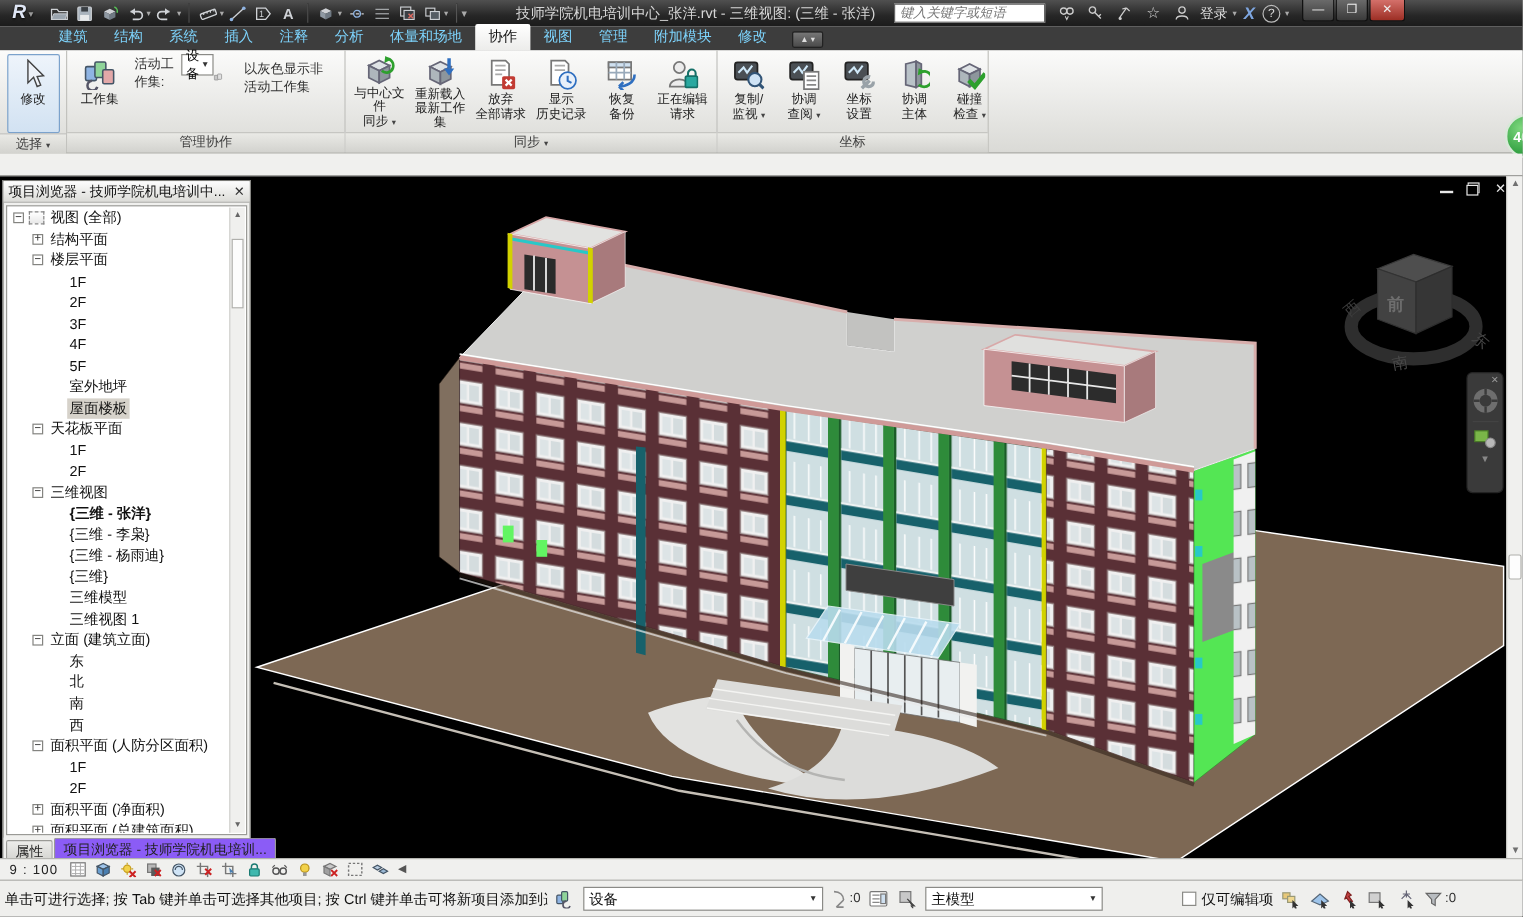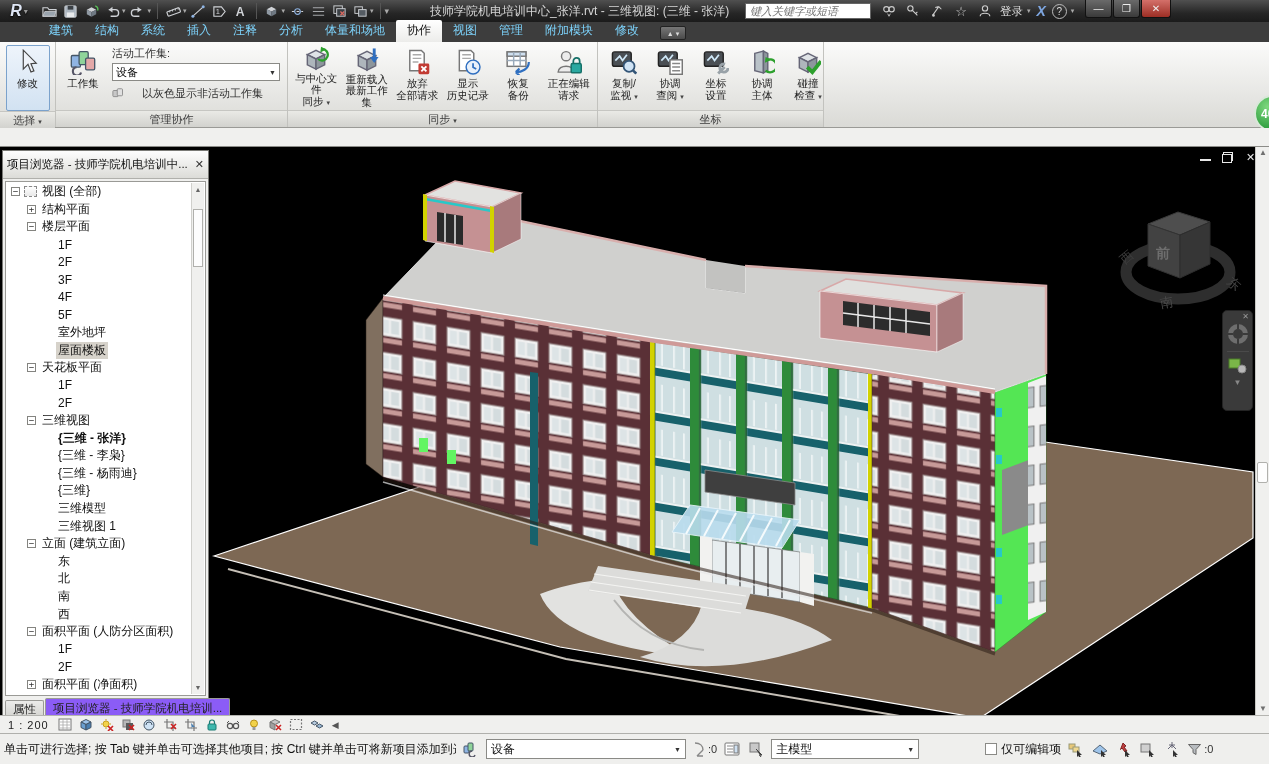--- a/index.html
+++ b/index.html
@@ -54,21 +54,21 @@
   .rpanel-footer { height:17px; font-size:11px; color:#3c3c3c; text-align:center;
     background:linear-gradient(#eaeae6,#d2d2ce); border-top:1px solid #c6c6c2; line-height:16px; }
   .bigbtn { width:54px; min-width:44px; height:64px; display:flex; flex-direction:column; align-items:center;
     font-size:10.5px; line-height:11.5px; color:#222; text-align:center; border:1px solid transparent; border-radius:2px; }
   .bigbtn .bicon { width:30px; height:32px; display:flex; align-items:center; justify-content:center; }
   .bigbtn .bicon svg { width:26px; height:26px; }
   .modify-btn { width:42px; height:66px; background:linear-gradient(#eef4fb,#d2e2f2);
     border:1px solid #7ba2cc; border-radius:2px; }
   .modify-btn .bicon svg { width:22px; height:26px; }
   .menu-arrow { font-size:7px; color:#444; }
-  .ws-col { display:flex; flex-direction:column; margin-left:4px; width:168px; }
+  .ws-col { display:flex; margin-left:4px; width:168px; }
   .ws-label { font-size:11px; color:#333; margin:1px 0 2px; }
   .ws-select { height:18px; border:1px solid #8a8a86; background:#fff; font-size:11px;
     display:flex; align-items:center; padding:0 3px; justify-content:space-between; }
   .ws-gray { display:flex; align-items:center; gap:16px; font-size:11px; color:#333; margin-top:5px; }
   .ws-gray svg { width:14px; height:14px; }
   .ribbon-badge { position:absolute; top:53px; right:-22px; width:37px; height:37px; border-radius:50%;
     background:radial-gradient(circle at 35% 30%, #7ed87e, #2f9e3f 70%); border:2px solid #d8e8d8;
     color:#fff; font-size:12px; font-weight:bold; display:flex; align-items:center; padding-left:5px; }
 
   
@@ -94,21 +94,21 @@
 
   .vscroll { position:absolute; top:147px; left:1255px; width:14px; height:568px;
     background:#f0f0ee; border-left:1px solid #c8c8c4; }
   .vs-arrow { position:absolute; left:2px; width:10px; height:10px; color:#707070; font-size:8px; line-height:10px; text-align:center; }
   .vs-thumb { position:absolute; top:315px; left:1px; width:11px; height:21px; background:#fdfdfd; border:1px solid #b0b0ac; border-radius:2px; }
 
   
   .pbrowser { position:absolute; top:150px; left:2px; width:207px; height:568px;
     background:#f0f0ee; border:1px solid #7a7a76; box-shadow:1px 1px 4px rgba(0,0,0,.6);
     display:flex; flex-direction:column; }
-  .pb-title { height:28px; background:linear-gradient(#fdfdfd,#dcdcd8); border-bottom:1px solid #b0b0ac;
+  .pb-title { height:18px; background:linear-gradient(#fdfdfd,#dcdcd8); border-bottom:1px solid #b0b0ac;
     display:flex; align-items:center; padding:0 4px; font-size:11.5px; color:#111; }
   .pb-close { margin-left:auto; font-size:11px; font-weight:bold; color:#333; }
   .pb-treewrap { flex:1; margin:2px; background:#fff; border:1px solid #9a9a96; position:relative; overflow:hidden; }
   .pb-tree { position:absolute; inset:1px 14px 1px 1px; overflow:hidden; }
   .trow { height:17.6px; display:flex; align-items:center; white-space:nowrap; color:#111; font-size:12px; }
   .trow .tg { width:9px; height:9px; border:1px solid #848480; background:#fff; color:#333;
     font-size:9px; line-height:7px; text-align:center; flex:none; margin-right:4px; font-family:"DejaVu Sans Mono",monospace; }
   .trow .tg.none { visibility:hidden; }
   .trow .vicon { width:13px; height:11px; border:1px dashed #888; margin-right:3px; flex:none;
     background:linear-gradient(#fff,#e8e8e8); }
@@ -815,21 +815,21 @@
         <div class="pb-sarrow" style="bottom:1px">▼</div>
       </div>
     </div>
     <div class="pb-tabs" id="pb-tabs">
         <div class="pb-tab">属性</div>
         <div class="pb-tab active">项目浏览器 - 技师学院机电培训...</div>
       </div>
   </div>
 
   <div class="viewbar">
-    <span class="vb-scale">1 : 200</span>
+    <span class="vb-scale">9 : 100</span>
     <span class="vbi">
         <svg viewBox="0 0 14 13">
           <rect x="1" y="1" width="12" height="11" fill="#fff" stroke="#777"></rect>
           <path d="M2 4 h10 M2 7 h10 M2 10 h10 M5 1 v11 M9 1 v11" stroke="#aaa" stroke-width=".8"></path>
         </svg>
       </span>
     <span class="vbi">
         <svg viewBox="0 0 14 13">
           <polygon points="2,4 7,1.5 12,4 7,6.5" fill="#9ec4ea" stroke="#456"></polygon>
           <polygon points="2,4 7,6.5 7,12 2,9.5" fill="#6a9fd0" stroke="#456"></polygon>

